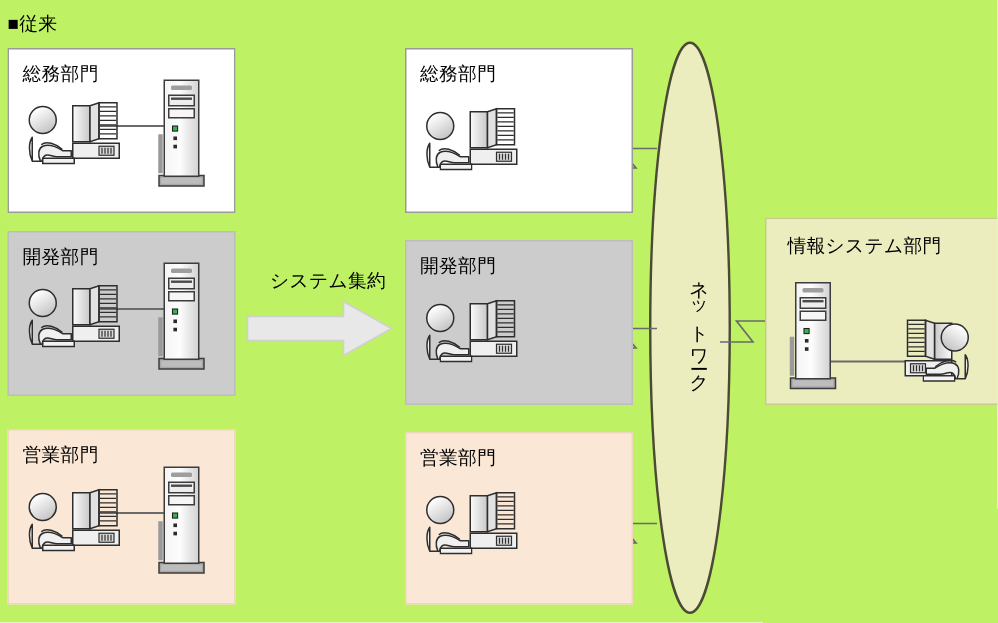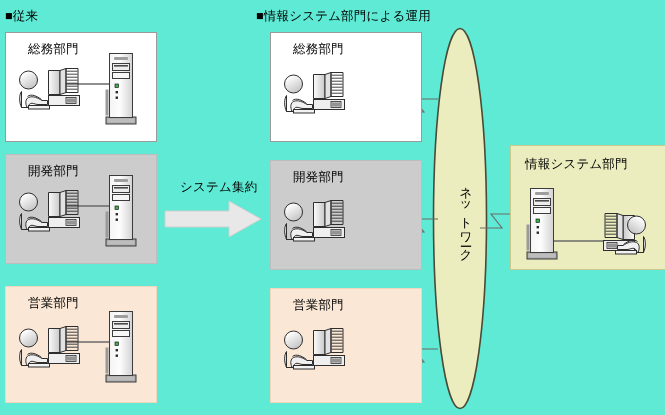--- a/index.html
+++ b/index.html
@@ -10,21 +10,21 @@
   }
   body {
     font-family: "Liberation Sans", "DejaVu Sans", sans-serif;
     color: #1a1a1a;
     -webkit-font-smoothing: antialiased;
   }
   #canvas {
     position: relative;
     width: 665px;
     height: 415px;
-    background: #5eead4;
+    background: #bef264;
     overflow: hidden;
   }
 
   
   .section-heading {
     position: absolute;
     font-size: 12.5px;
     line-height: 1;
     color: #000000;
     white-space: nowrap;
@@ -34,21 +34,21 @@
   #heading-it     { left: 256px; top: 10px; }
 
   
   .dept-box {
     position: absolute;
     box-sizing: border-box;
     border: 1px solid #b0b0b0;
   }
   .dept-box .dept-label {
     position: absolute;
-    left: 22px;
+    left: 9px;
     top: 10px;
     font-size: 12.5px;
     line-height: 1;
     color: #000000;
     white-space: nowrap;
     letter-spacing: 0.2px;
   }
 
   
   #box-legacy-general { left: 5px;  top: 32px;  width: 152px; height: 110px; background:#ffffff; border-color:#9a9a9a; }
@@ -194,21 +194,20 @@
       </symbol>
 
       <symbol id="sym-keybar" viewBox="0 0 22 6">
         <rect x="0.5" y="1.5" width="21" height="3.5" fill="#f2f2f2" stroke="#2e2e2e" stroke-width="1"></rect>
       </symbol>
     </defs>
   </svg>
 
   <div class="section-heading" id="heading-legacy">■従来</div>
 
-  <div class="section-heading" id="heading-it">■情報システム部門による運用</div>
 
   <svg id="network-ellipse" viewBox="0 0 56 383">
     <ellipse cx="28" cy="191.5" rx="26.5" ry="190" fill="#ecedbf" stroke="#4a4a35" stroke-width="1.6"></ellipse>
   </svg>
   <div id="network-label">ネットワーク</div>
 
   <svg class="connector" style="left:380px; top:95px; width:58px; height:20px;" viewBox="0 0 58 20">
     <path d="M0 17 L44 17 L33 4 L58 4" fill="none" stroke="#6a6a6a" stroke-width="1.1"></path>
   </svg>
 

